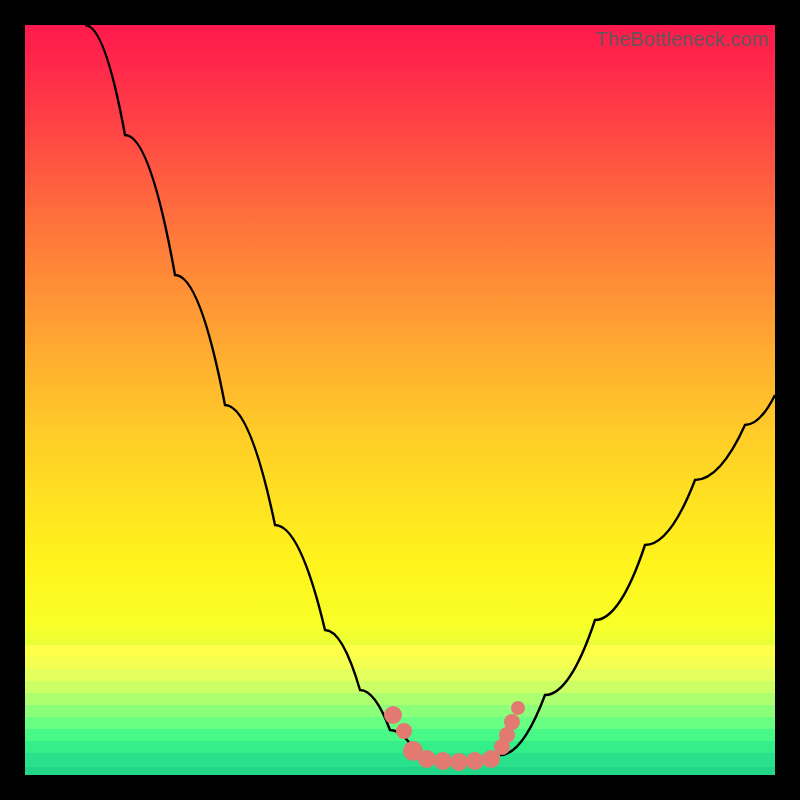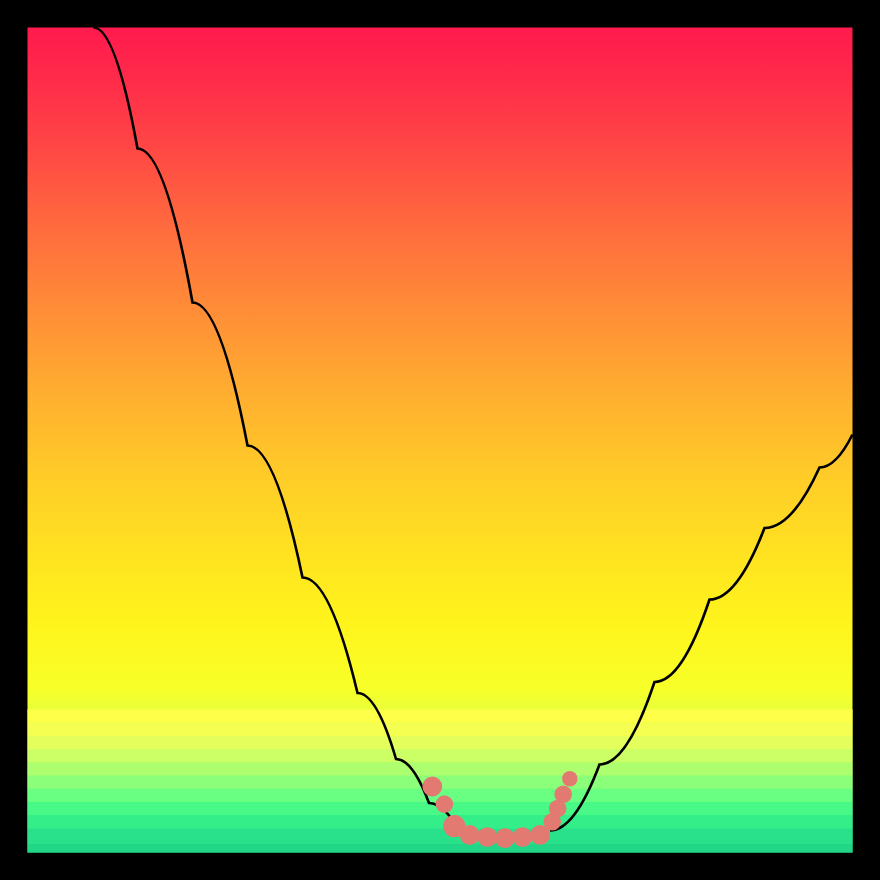--- a/index.html
+++ b/index.html
@@ -60,20 +60,21 @@
     stroke: none;
   }
   .dot {
     fill: #e27a72;
   }
 </style>
 </head>
 <body>
 
 <div class="frame">
+  <div class="attribution">TheBottleneck.com</div>
 
   <svg class="overlay" viewBox="0 0 750 750" preserveAspectRatio="none">
     <g id="bands-group">
         <rect x="0" y="620" width="750" height="12" fill="#fdff49" class="band"></rect>
         <rect x="0" y="632" width="750" height="12" fill="#f4ff52" class="band"></rect>
         <rect x="0" y="644" width="750" height="12" fill="#e4ff5c" class="band"></rect>
         <rect x="0" y="656" width="750" height="12" fill="#ccff66" class="band"></rect>
         <rect x="0" y="668" width="750" height="12" fill="#aeff70" class="band"></rect>
         <rect x="0" y="680" width="750" height="12" fill="#8cff7a" class="band"></rect>
         <rect x="0" y="692" width="750" height="12" fill="#68ff82" class="band"></rect>

